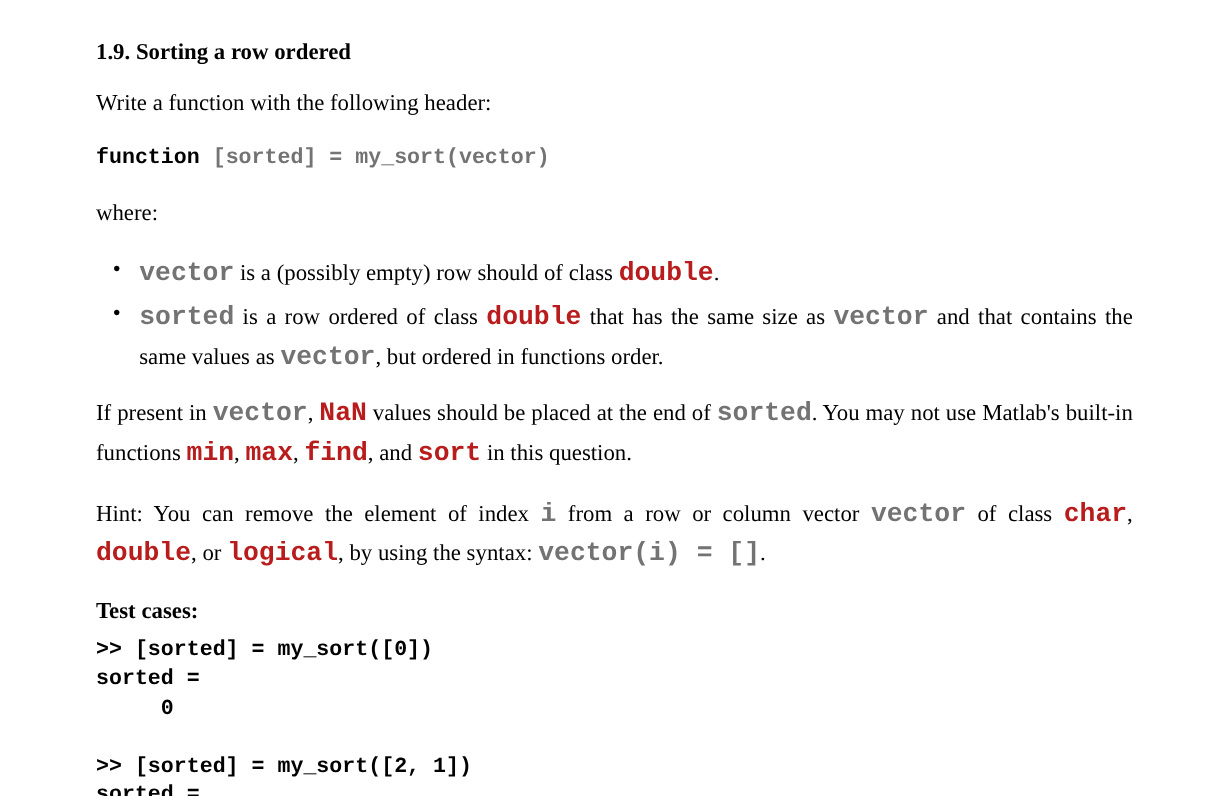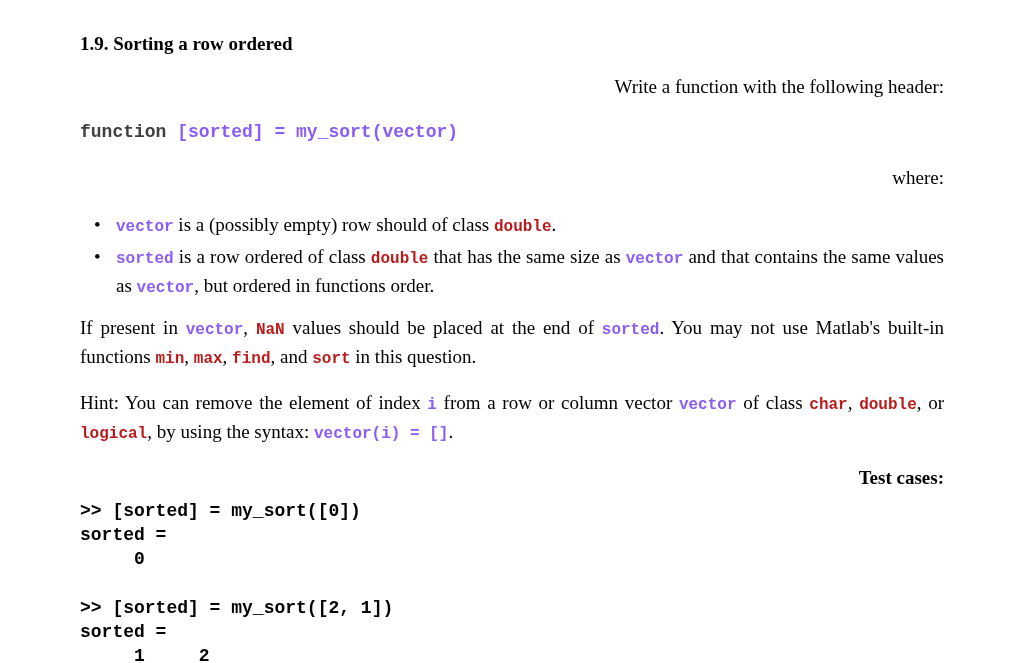--- a/index.html
+++ b/index.html
@@ -13,42 +13,41 @@
       width: 1024px;
       box-sizing: border-box;
     }
     .section-heading {
       font-weight: bold;
       margin-bottom: 14px;
       font-size: 19px;
     }
     .para {
       margin: 10px 0 18px 0;
-      text-align: right;
     }
     .code-line {
       font-family: "Consolas", "Courier New", monospace;
       font-weight: bold;
       font-size: 18px;
       margin: 18px 0 18px 0;
       white-space: pre;
     }
     .code-inline {
       font-family: "Consolas", "Courier New", monospace;
       font-weight: bold;
-      font-size: 16px;
+      font-size: 22px;
     }
     .kw-blue {
-      color: #404040;
+      color: #000000;
     }
     .kw-teal {
       color: #b91c1c;
     }
     .kw-black {
-      color: #8b5cf6;
+      color: #737373;
     }
     ul.bullets {
       list-style: none;
       padding-left: 22px;
       margin: 8px 0 14px 0;
     }
     ul.bullets li {
       position: relative;
       margin: 4px 0;
       padding-left: 14px;

